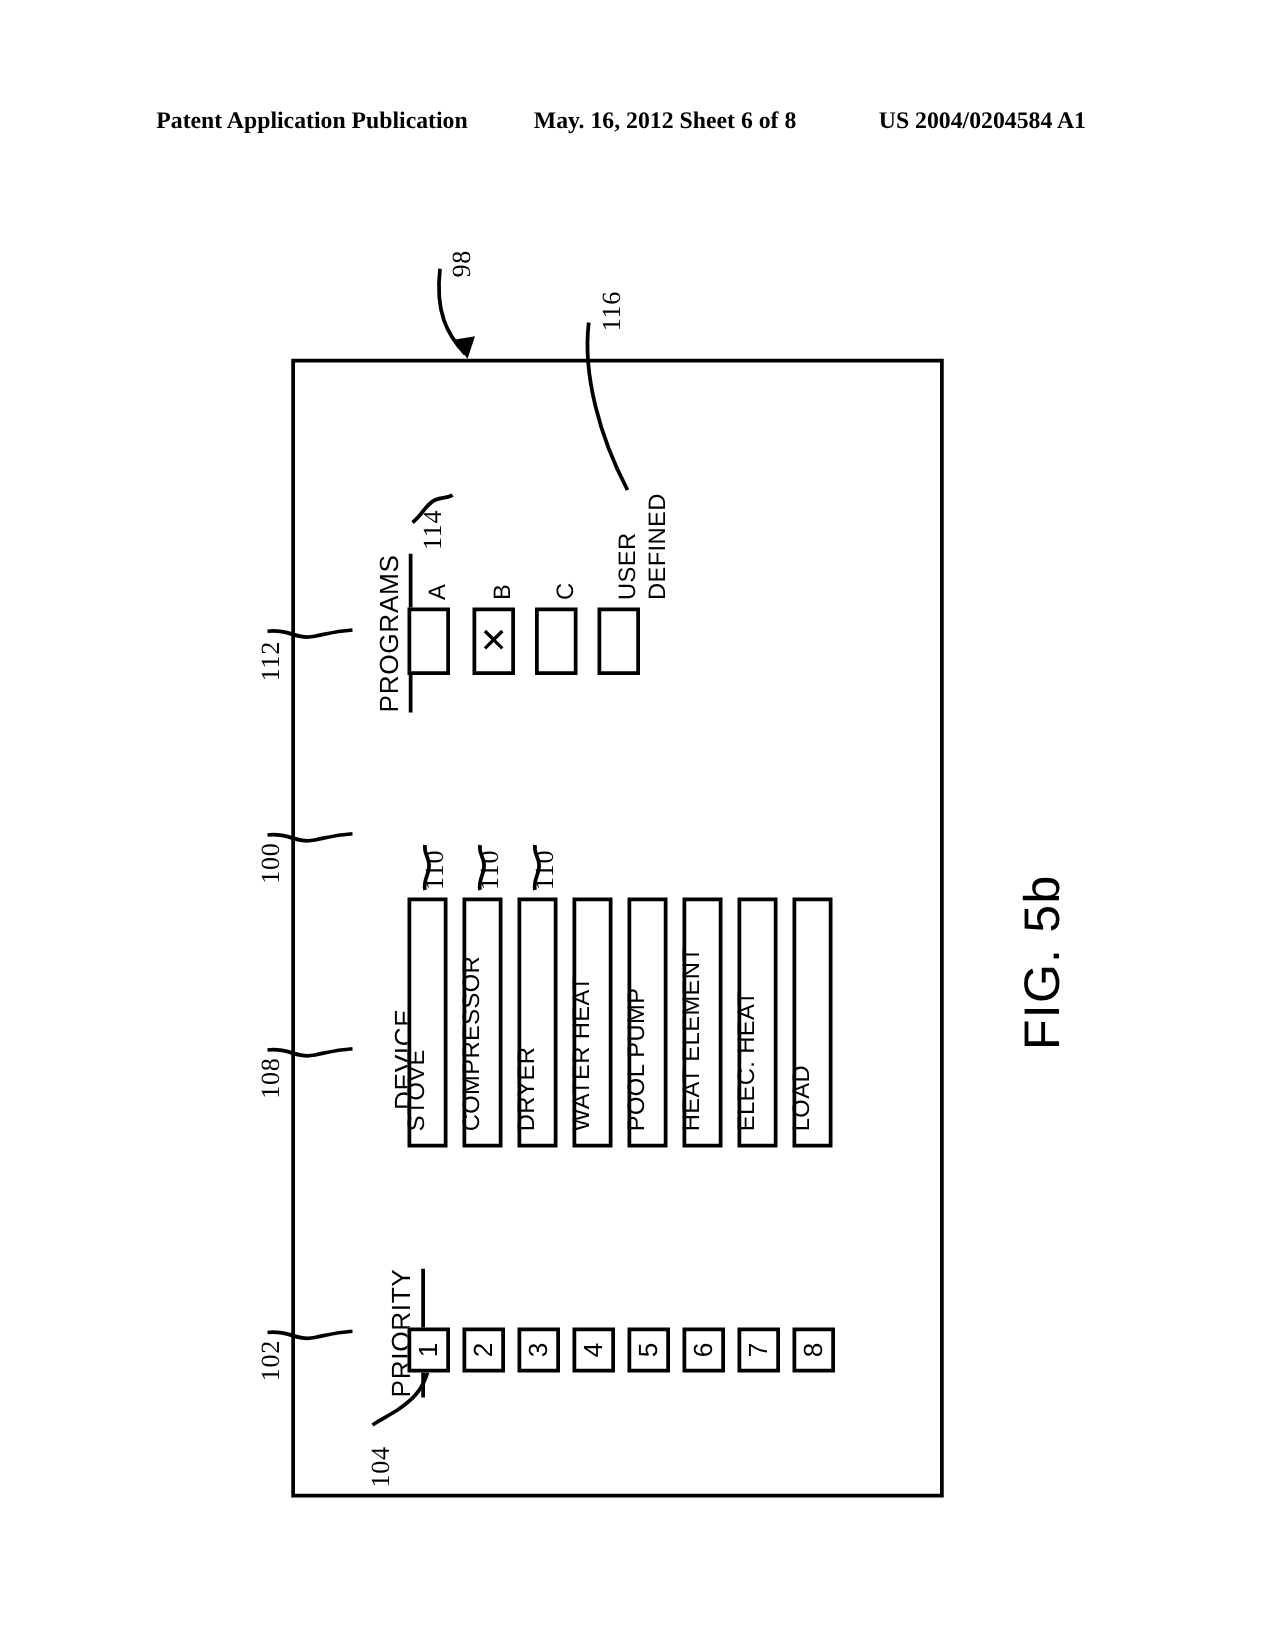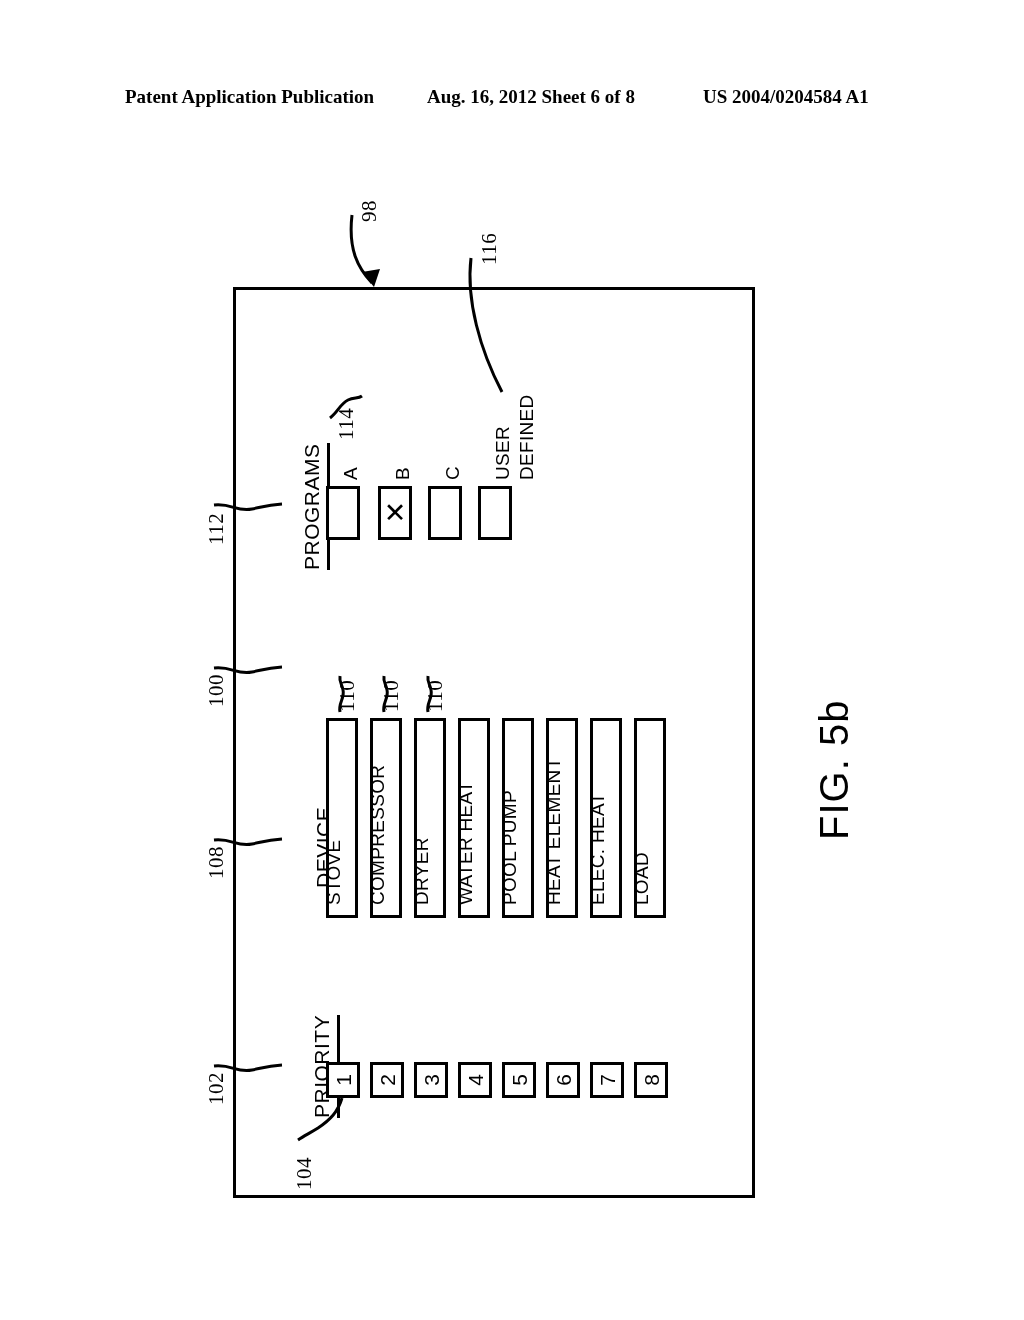--- a/index.html
+++ b/index.html
@@ -168,21 +168,21 @@
     left: 0; top: 0;
     width: 1024px; height: 1320px;
     pointer-events: none;
   }
 </style>
 </head>
 <body>
 
 <div class="pub-header">
   <span class="seg seg-title">Patent Application Publication</span>
-  <span class="seg seg-date">Aug. 16, 2012  Sheet 6 of 8</span>
+  <span class="seg seg-date">May. 16, 2012  Sheet 6 of 8</span>
   <span class="seg seg-num">US 2004/0204584 A1</span>
 </div>
 
 <div class="fig-frame"></div>
 
 <svg class="leaders" viewBox="0 0 1024 1320">
 
   <path d="M352,215 C348,250 358,268 372,283" fill="none" stroke="#000" stroke-width="3"></path>
   <polygon points="374,287 362,272 380,269" fill="#000"></polygon>
 

